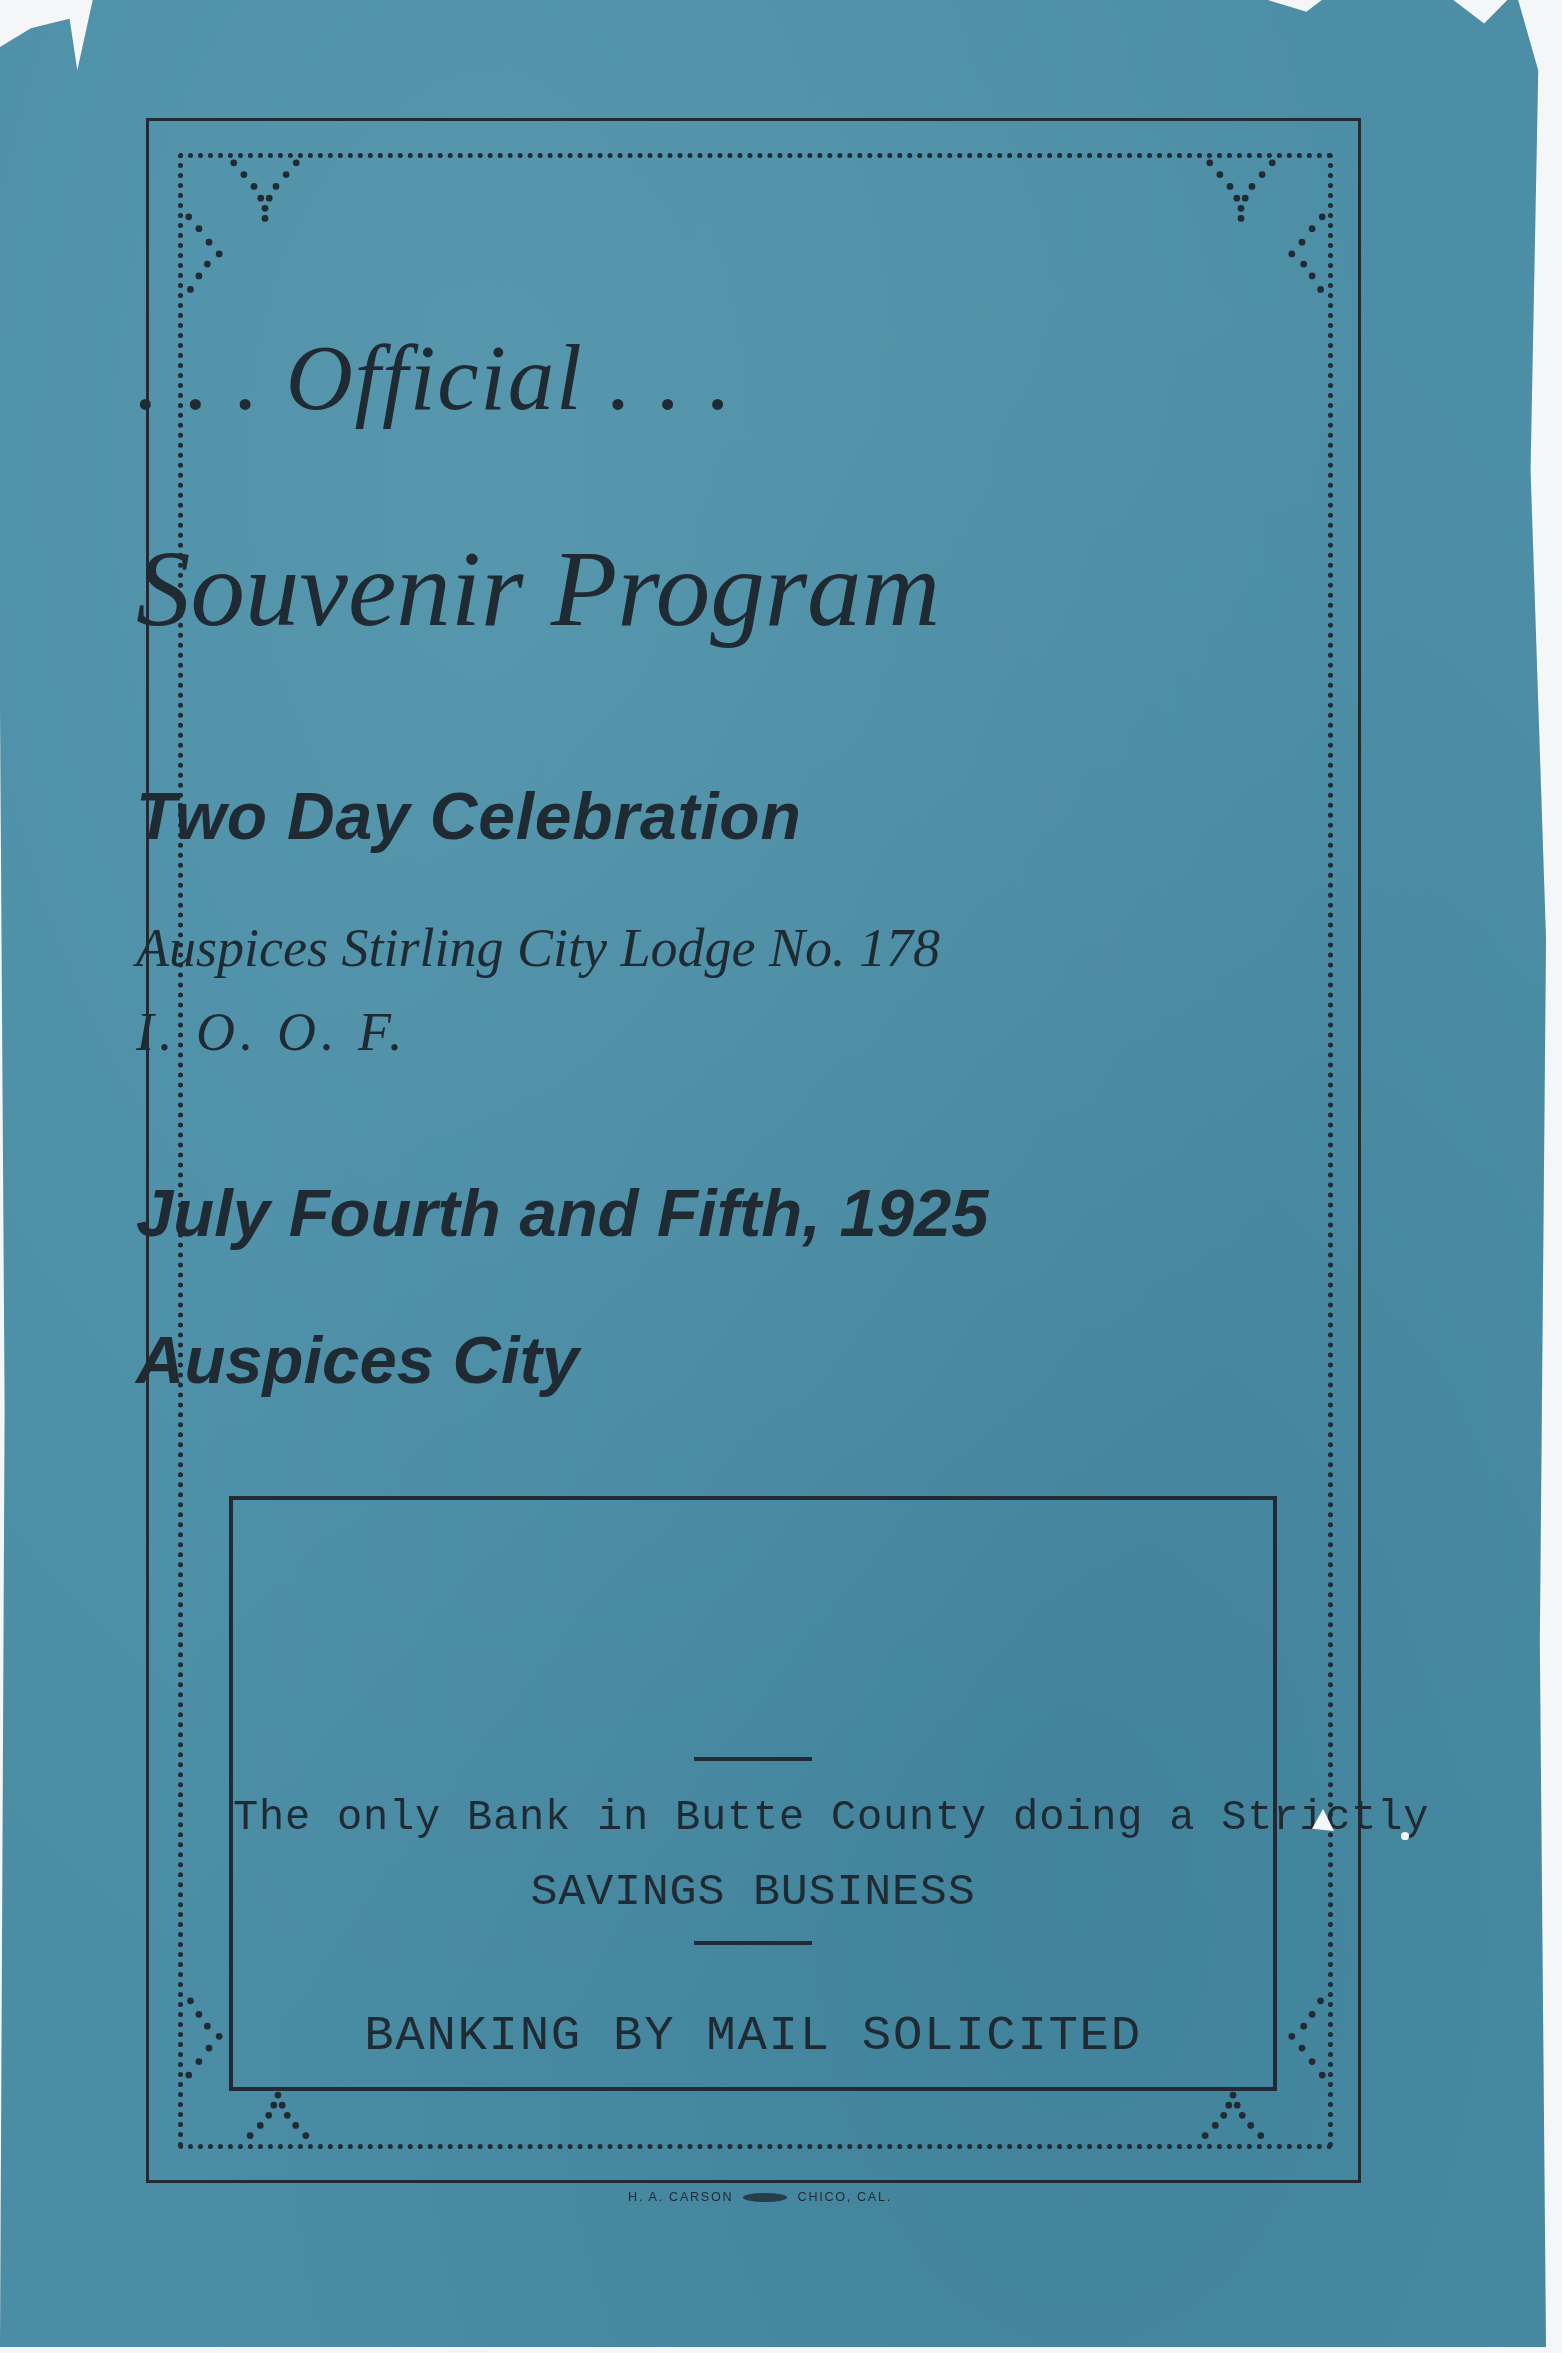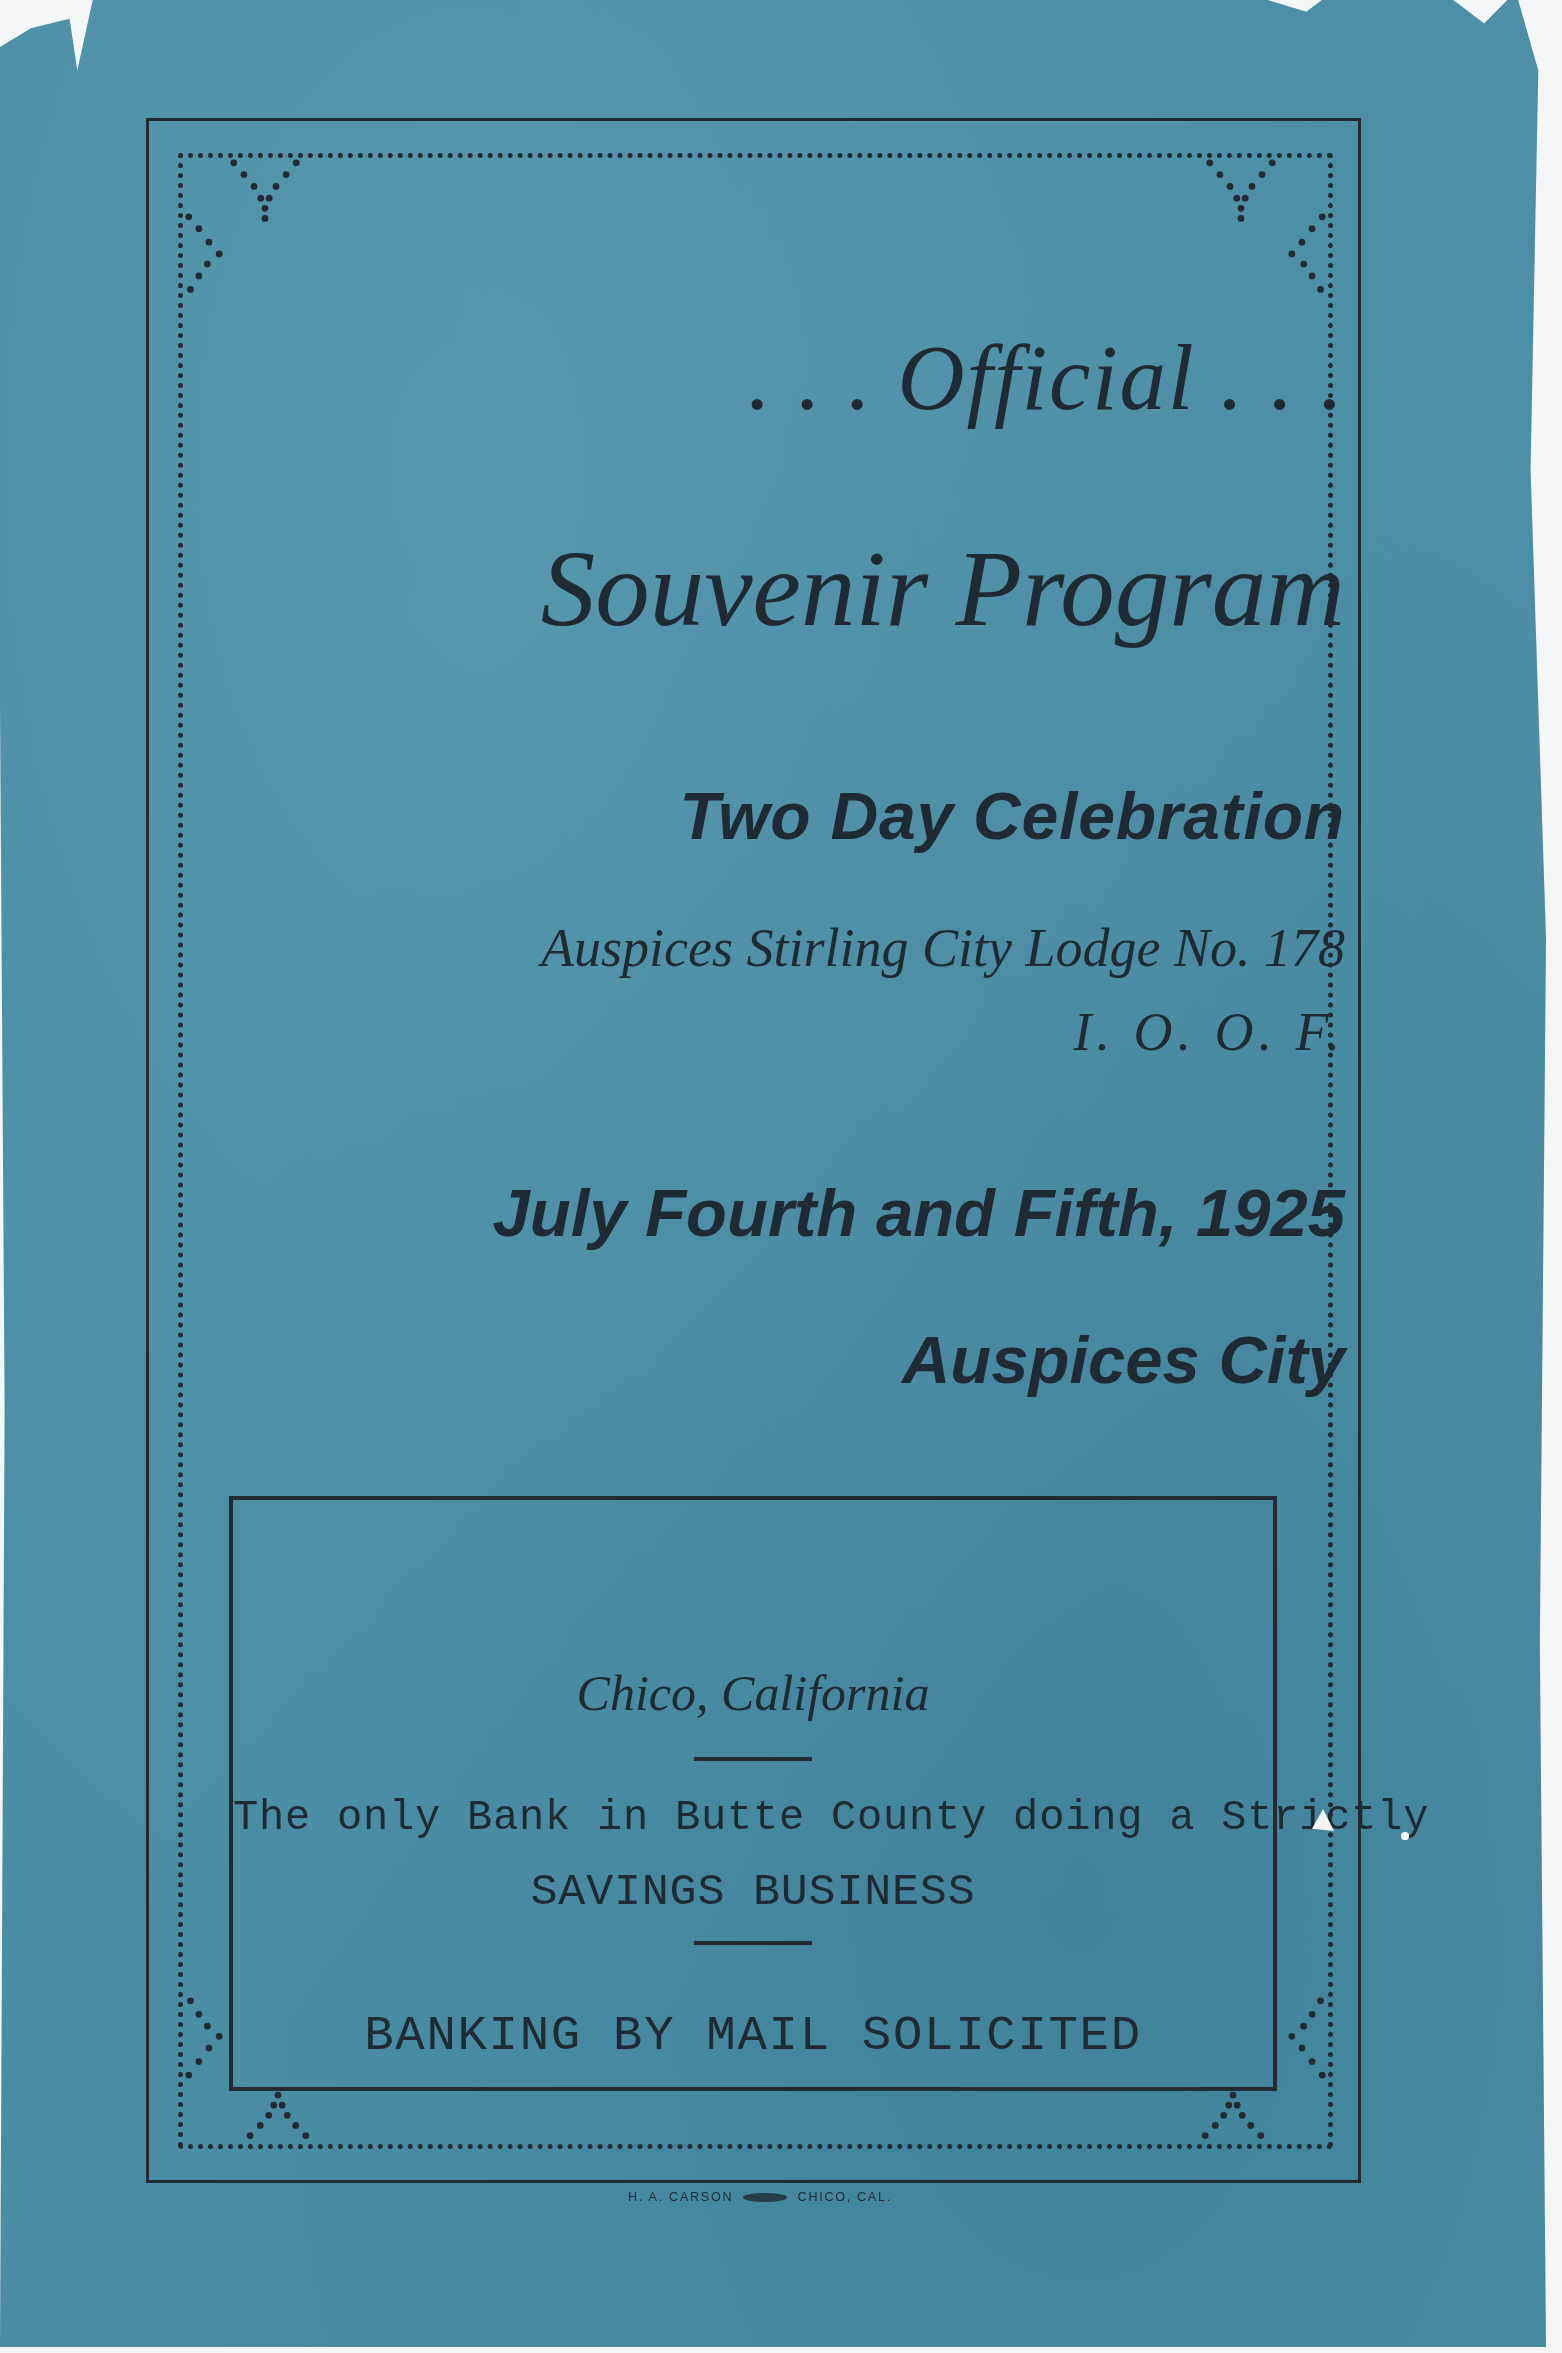--- a/index.html
+++ b/index.html
@@ -18,21 +18,21 @@
     position:absolute; left:146px; top:118px; width:1215px; height:2065px;
     border:3.4px solid #222b33; box-sizing:border-box;
   }
   .dotted-border {
     position:absolute; left:178px; top:153px; width:1155px; height:1996px;
     border:5.9px dotted #222b33; box-sizing:border-box; border-radius:3.4px;
   }
   .corner-orn { position:absolute; width:101px; height:101px; }
   .corner-orn svg { width:100%; height:100%; }
   .line {
-    position:absolute; left:130px; width:1215px; text-align:right; white-space:nowrap;
+    position:absolute; left:136px; width:1215px; text-align:left; white-space:nowrap;
   }
   .serif-it { font-family:"Liberation Serif","DejaVu Serif",serif; font-style:italic; }
   .serif { font-family:Liberation Mono, monospace; }
   .bold-it { font-family:Liberation Sans, sans-serif; font-style:italic; font-weight:bold; }
   .official { top:324px; font-size:93px; letter-spacing:1.7px; }
   .souvenir { top:526px; font-size:109px; }
   .twoday { top:778px; font-size:66px; letter-spacing:0.8px; }
   .auspices { top:917px; font-size:54px; }
   .ioof { top:1001px; font-size:54px; letter-spacing:5px; }
   .july { top:1174px; font-size:67px; }
@@ -183,21 +183,20 @@
 
 <div class="line serif-it ink official">. . . Official . . .</div>
 <div class="line serif-it ink souvenir">Souvenir Program</div>
 <div class="line bold-it ink twoday">Two Day Celebration</div>
 <div class="line serif-it ink auspices">Auspices Stirling City Lodge No. 178</div>
 <div class="line serif-it ink ioof">I. O. O. F.</div>
 <div class="line bold-it ink july">July Fourth and Fifth, 1925</div>
 <div class="line bold-it ink stirling">Auspices City</div>
 
 <div class="bank-box">
-  <div class="bank-line serif-it ink bank-city">Chico, California</div>
   <div class="rule rule1"></div>
   <div class="bank-line serif ink tagline">The only Bank in Butte County doing a Strictly</div>
   <div class="bank-line serif ink savings">SAVINGS BUSINESS</div>
   <div class="rule rule2"></div>
   <div class="bank-line serif ink mail">BANKING BY MAIL SOLICITED</div>
 </div>
 
 <div class="imprint">
   <span>H. A. CARSON</span>
   <span class="union-bug"></span>

